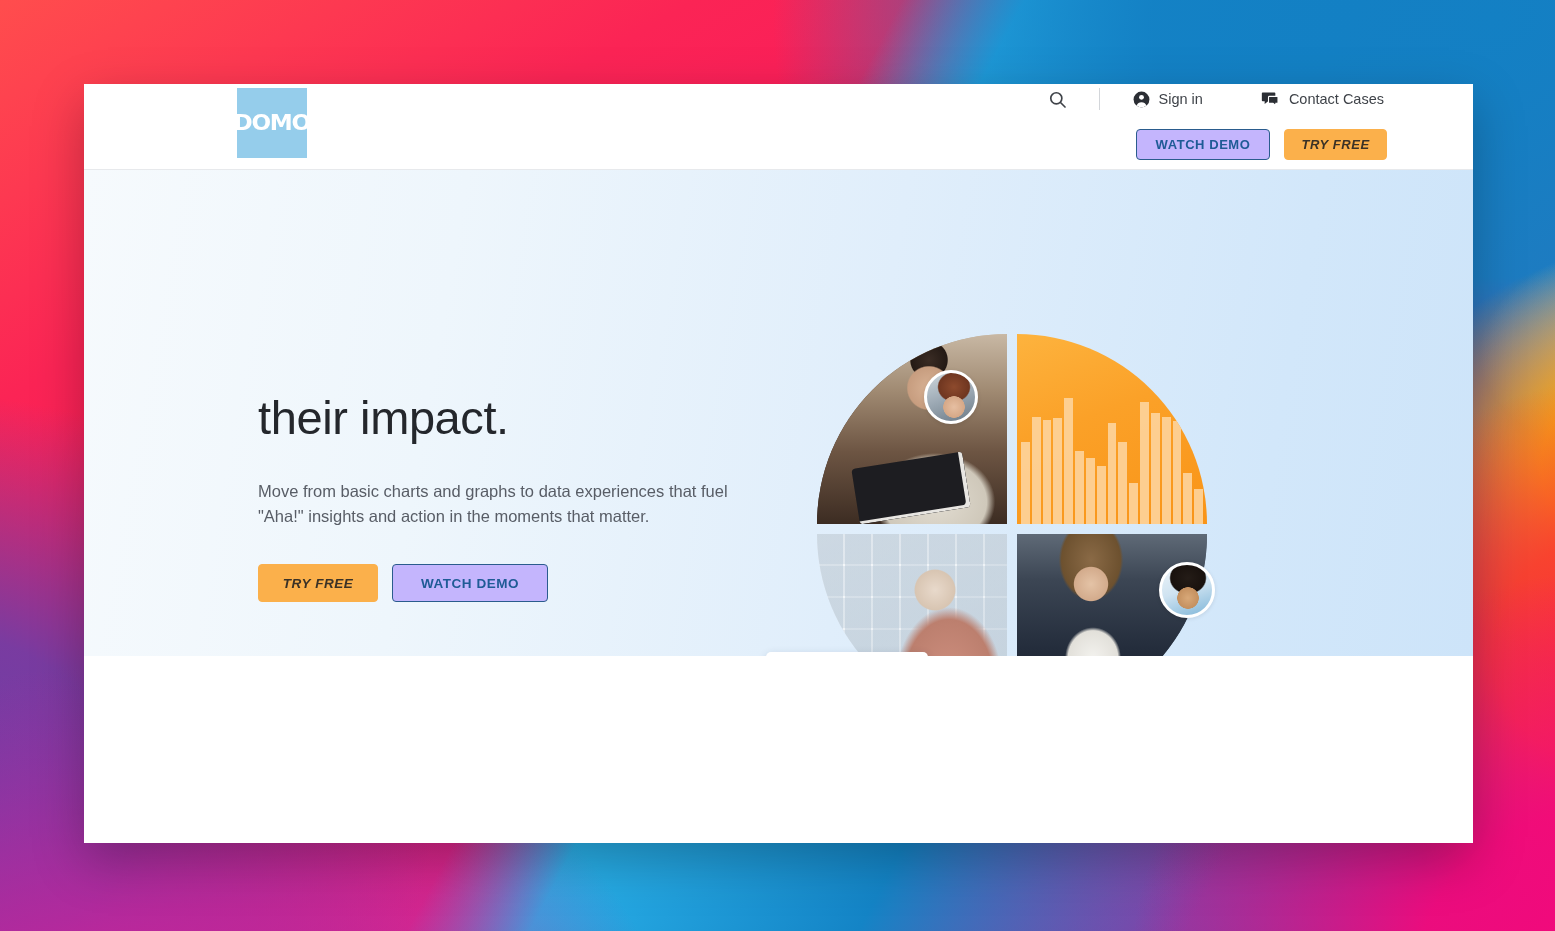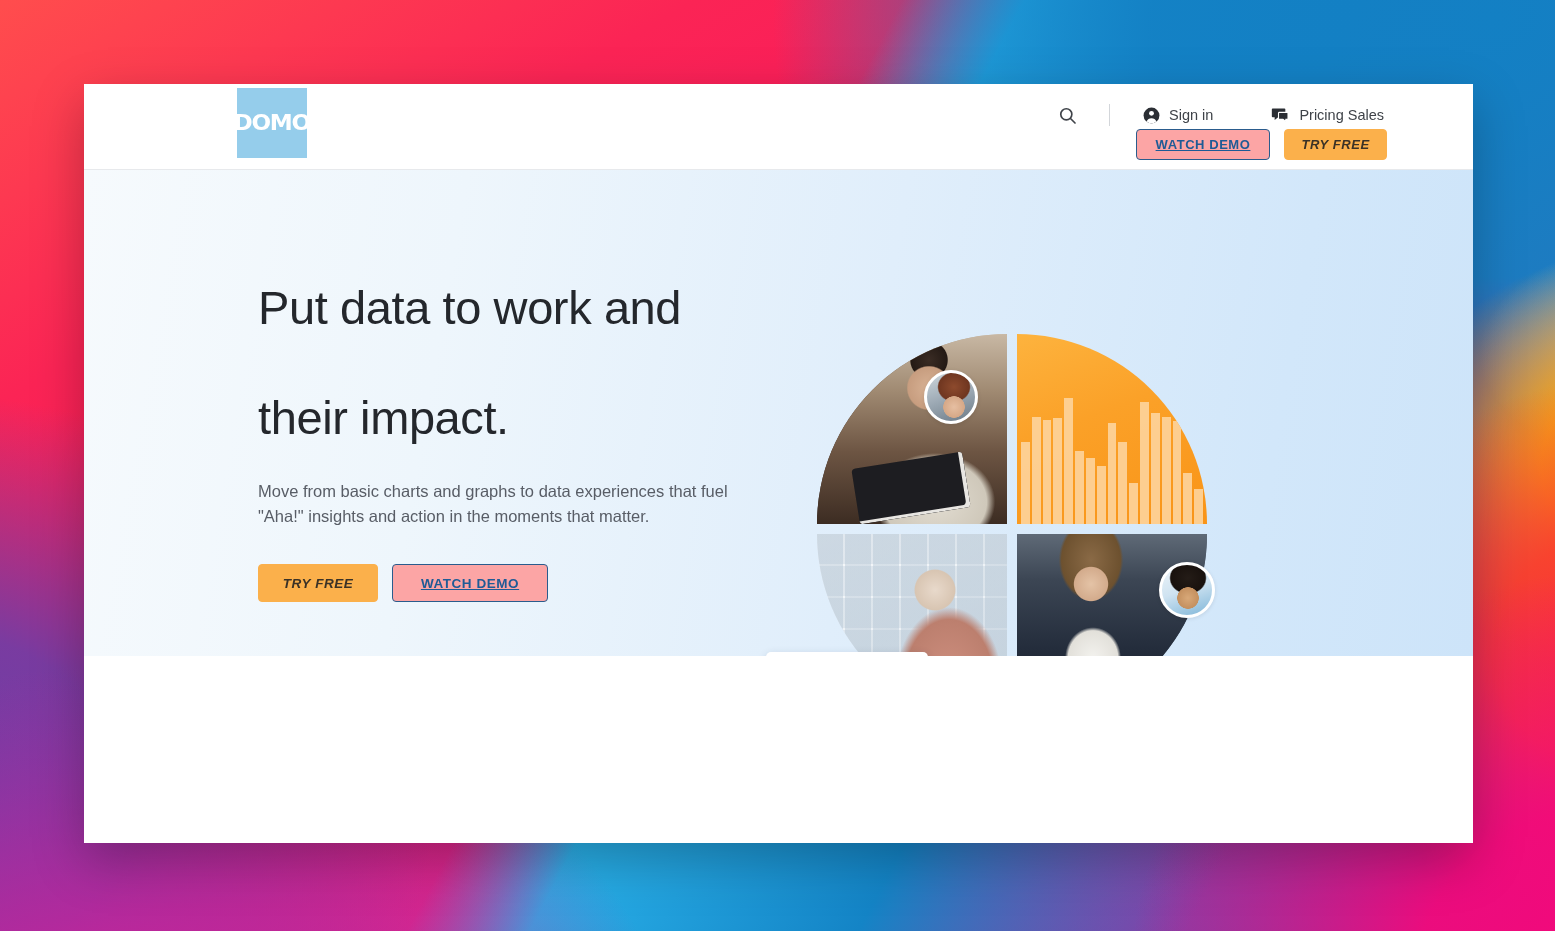--- a/index.html
+++ b/index.html
@@ -91,21 +91,21 @@
     color: #2b2e34;
     padding: 0 21px;
     cursor: pointer;
     white-space: nowrap;
   }
   #main-nav .nav-item:first-child { padding-left: 0; }
 
   #utility-bar {
     position: absolute;
     right: 89px;
-    top: 16px;
+    top: 0;
     display: flex;
     align-items: center;
     gap: 16px;
     height: 30px;
   }
   #utility-bar .util-item {
     display: flex;
     align-items: center;
     gap: 8px;
     font-size: 14.5px;
@@ -135,22 +135,21 @@
     font-size: 13px;
     font-weight: 700;
     letter-spacing: 0.55px;
     cursor: pointer;
     border-radius: 4px;
     white-space: nowrap;
   }
   .btn-outline {
     border: 1.5px solid #2a5c8d;
     color: #1f5b96;
-    background: #fca5a5;
-    text-decoration: underline;
+    background: #c4b5fd;
   }
   .btn-orange {
     background: #fbb04b;
     color: #3b3226;
     border: 1.5px solid #fbb04b;
     font-style: italic;
   }
   #header-ctas .btn { height: 31px; padding: 0 21px; }
   #btn-watch-demo-header { width: 134px; }
   #btn-try-free-header   { width: 103px; }
@@ -346,35 +345,35 @@
           <span>Sign in</span>
         </span>
 
         <span class="gap"></span>
 
         <span class="util-item">
           <svg width="20" height="19" viewBox="0 0 24 22">
             <path d="M1 1.6h14.2c.6 0 1 .5 1 1v8.6c0 .6-.4 1-1 1H7.6L3.4 15.4v-3.2H1c-.6 0-1-.4-1-1V2.6c0-.5.4-1 1-1z" transform="translate(1,1)" fill="#2b2e34"></path>
             <path d="M10 7.2h9.4c.6 0 1 .4 1 1v6.4c0 .6-.4 1-1 1h-1.6v2.8l-3.4-2.8H10c-.6 0-1-.4-1-1V8.2c0-.6.4-1 1-1z" fill="#2b2e34" stroke="#ffffff" stroke-width="1.3"></path>
           </svg>
-          <span>Pricing Sales</span>
+          <span>Contact Cases</span>
         </span>
       </div>
 
       <div id="header-ctas">
         <div id="btn-watch-demo-header" class="btn btn-outline">WATCH DEMO</div>
         <div id="btn-try-free-header" class="btn btn-orange">TRY FREE</div>
       </div>
     </div>
 
     <div id="hero">
 
       <div id="hero-copy">
         <h1 id="hero-title">
-          <span>Put data to work and</span><br>
+          <br>
           <br>
           <span>their impact.</span>
         </h1>
         <p id="hero-subtitle">Move from basic charts and graphs to data experiences that fuel "Aha!" insights and action in the moments that matter.</p>
         <div id="hero-ctas">
           <div id="btn-try-free-hero" class="btn btn-orange">TRY FREE</div>
           <div id="btn-watch-demo-hero" class="btn btn-outline">WATCH DEMO</div>
         </div>
       </div>
 

